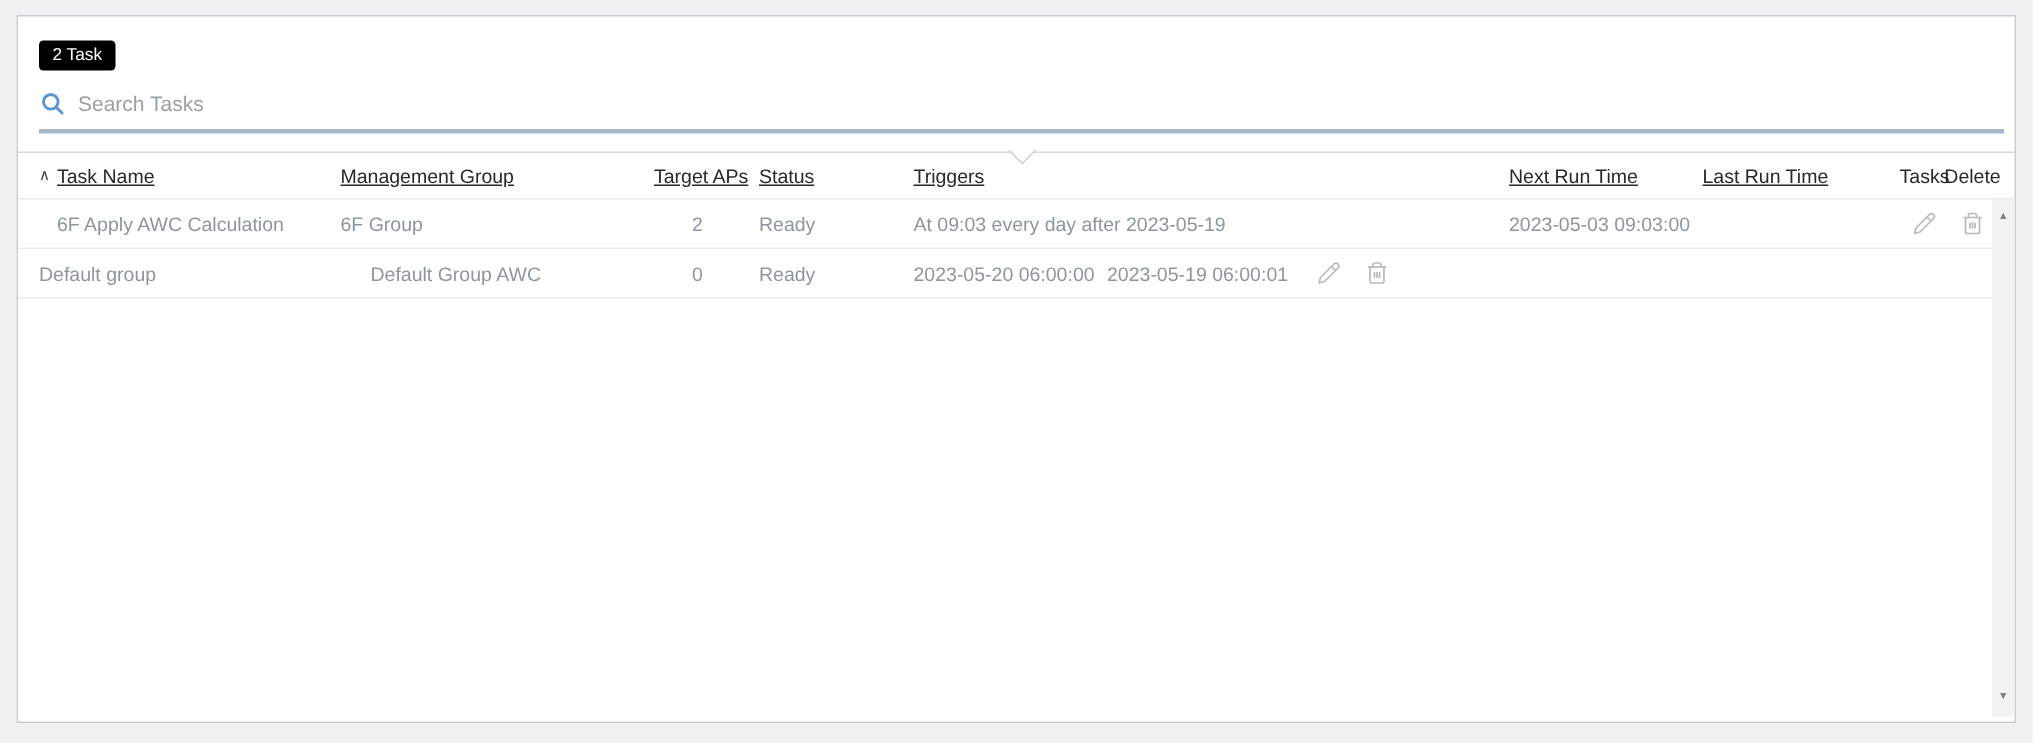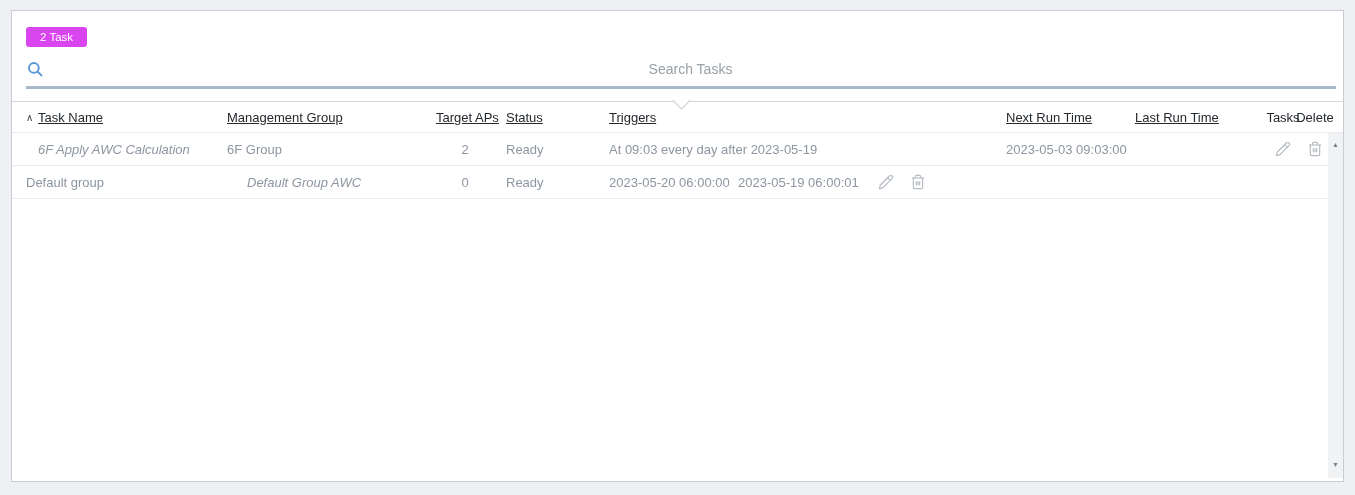--- a/index.html
+++ b/index.html
@@ -11,36 +11,36 @@
   }
   .card {
     position:absolute; left:11px; top:10px;
     width:1333px; height:472px;
     background:#ffffff;
     border:1px solid #c9ccd0;
   }
   .badge-wrap { margin:16px 0 0 14px; }
   .badge {
     display:inline-block;
-    background:#d946ef;
+    background:#000000;
     color:#ffffff;
     font-size:11.5px;
-    padding:4px 14px;
+    padding:4px 9px;
     border-radius:3px;
   }
   .search-row {
     margin:8px 14px 0 14px;
     height:28px;
     display:flex; align-items:center;
   }
   .search-icon { width:18px; height:18px; display:inline-flex; margin-right:8px; }
   .search-input {
     flex:1; border:none; outline:none;
     font-family:"Liberation Sans","DejaVu Sans",sans-serif;
-    font-size:14px; color:#5a5f66; background:transparent;text-align:center;
+    font-size:14px; color:#5a5f66; background:transparent;
   }
   .search-input::placeholder { color:#9aa0a7; opacity:1; }
   .search-underline { margin:3px 7px 0 14px; height:3px; background:#a7b9c9; }
   .divider { margin-top:12px; height:1px; background:#d4d8db; width:100%; }
   .notch {
     position:absolute; left:663px; top:83px;
     width:13px; height:13px; background:#ffffff;
     transform:rotate(45deg);
     border-right:1px solid #c9ced3;
     border-bottom:1px solid #c9ced3;
@@ -49,21 +49,21 @@
   .thead, .row {
     display:flex; align-items:center;
     padding-left:14px;
     border-bottom:1px solid #e9ebee;
     white-space:nowrap;
   }
   .thead { height:31px; font-size:13px; color:#24292e; }
   .row   { height:33px; font-size:13px; color:#8d96a0; }
   .c { flex:none; overflow:visible; }
   .c-task   { width:201px; display:flex; align-items:center; }
-  .row .c-task { padding-left:12px;font-style:italic; }
+  .row .c-task { padding-left:12px; }
   .c-mgmt   { width:209px; }
   .c-aps    { width:58px; }
   .row .c-aps { text-align:center; }
   .c-status { width:103px; margin-left:12px; }
   .c-trig   { width:397px; }
   .c-next   { width:129px; }
   .c-last   { width:130px; }
   .c-edit   { width:36px; text-align:center; display:flex; justify-content:center; }
   .c-del    { width:28px; text-align:center; display:flex; justify-content:center; }
   .th-label { text-decoration:underline; cursor:pointer; }

